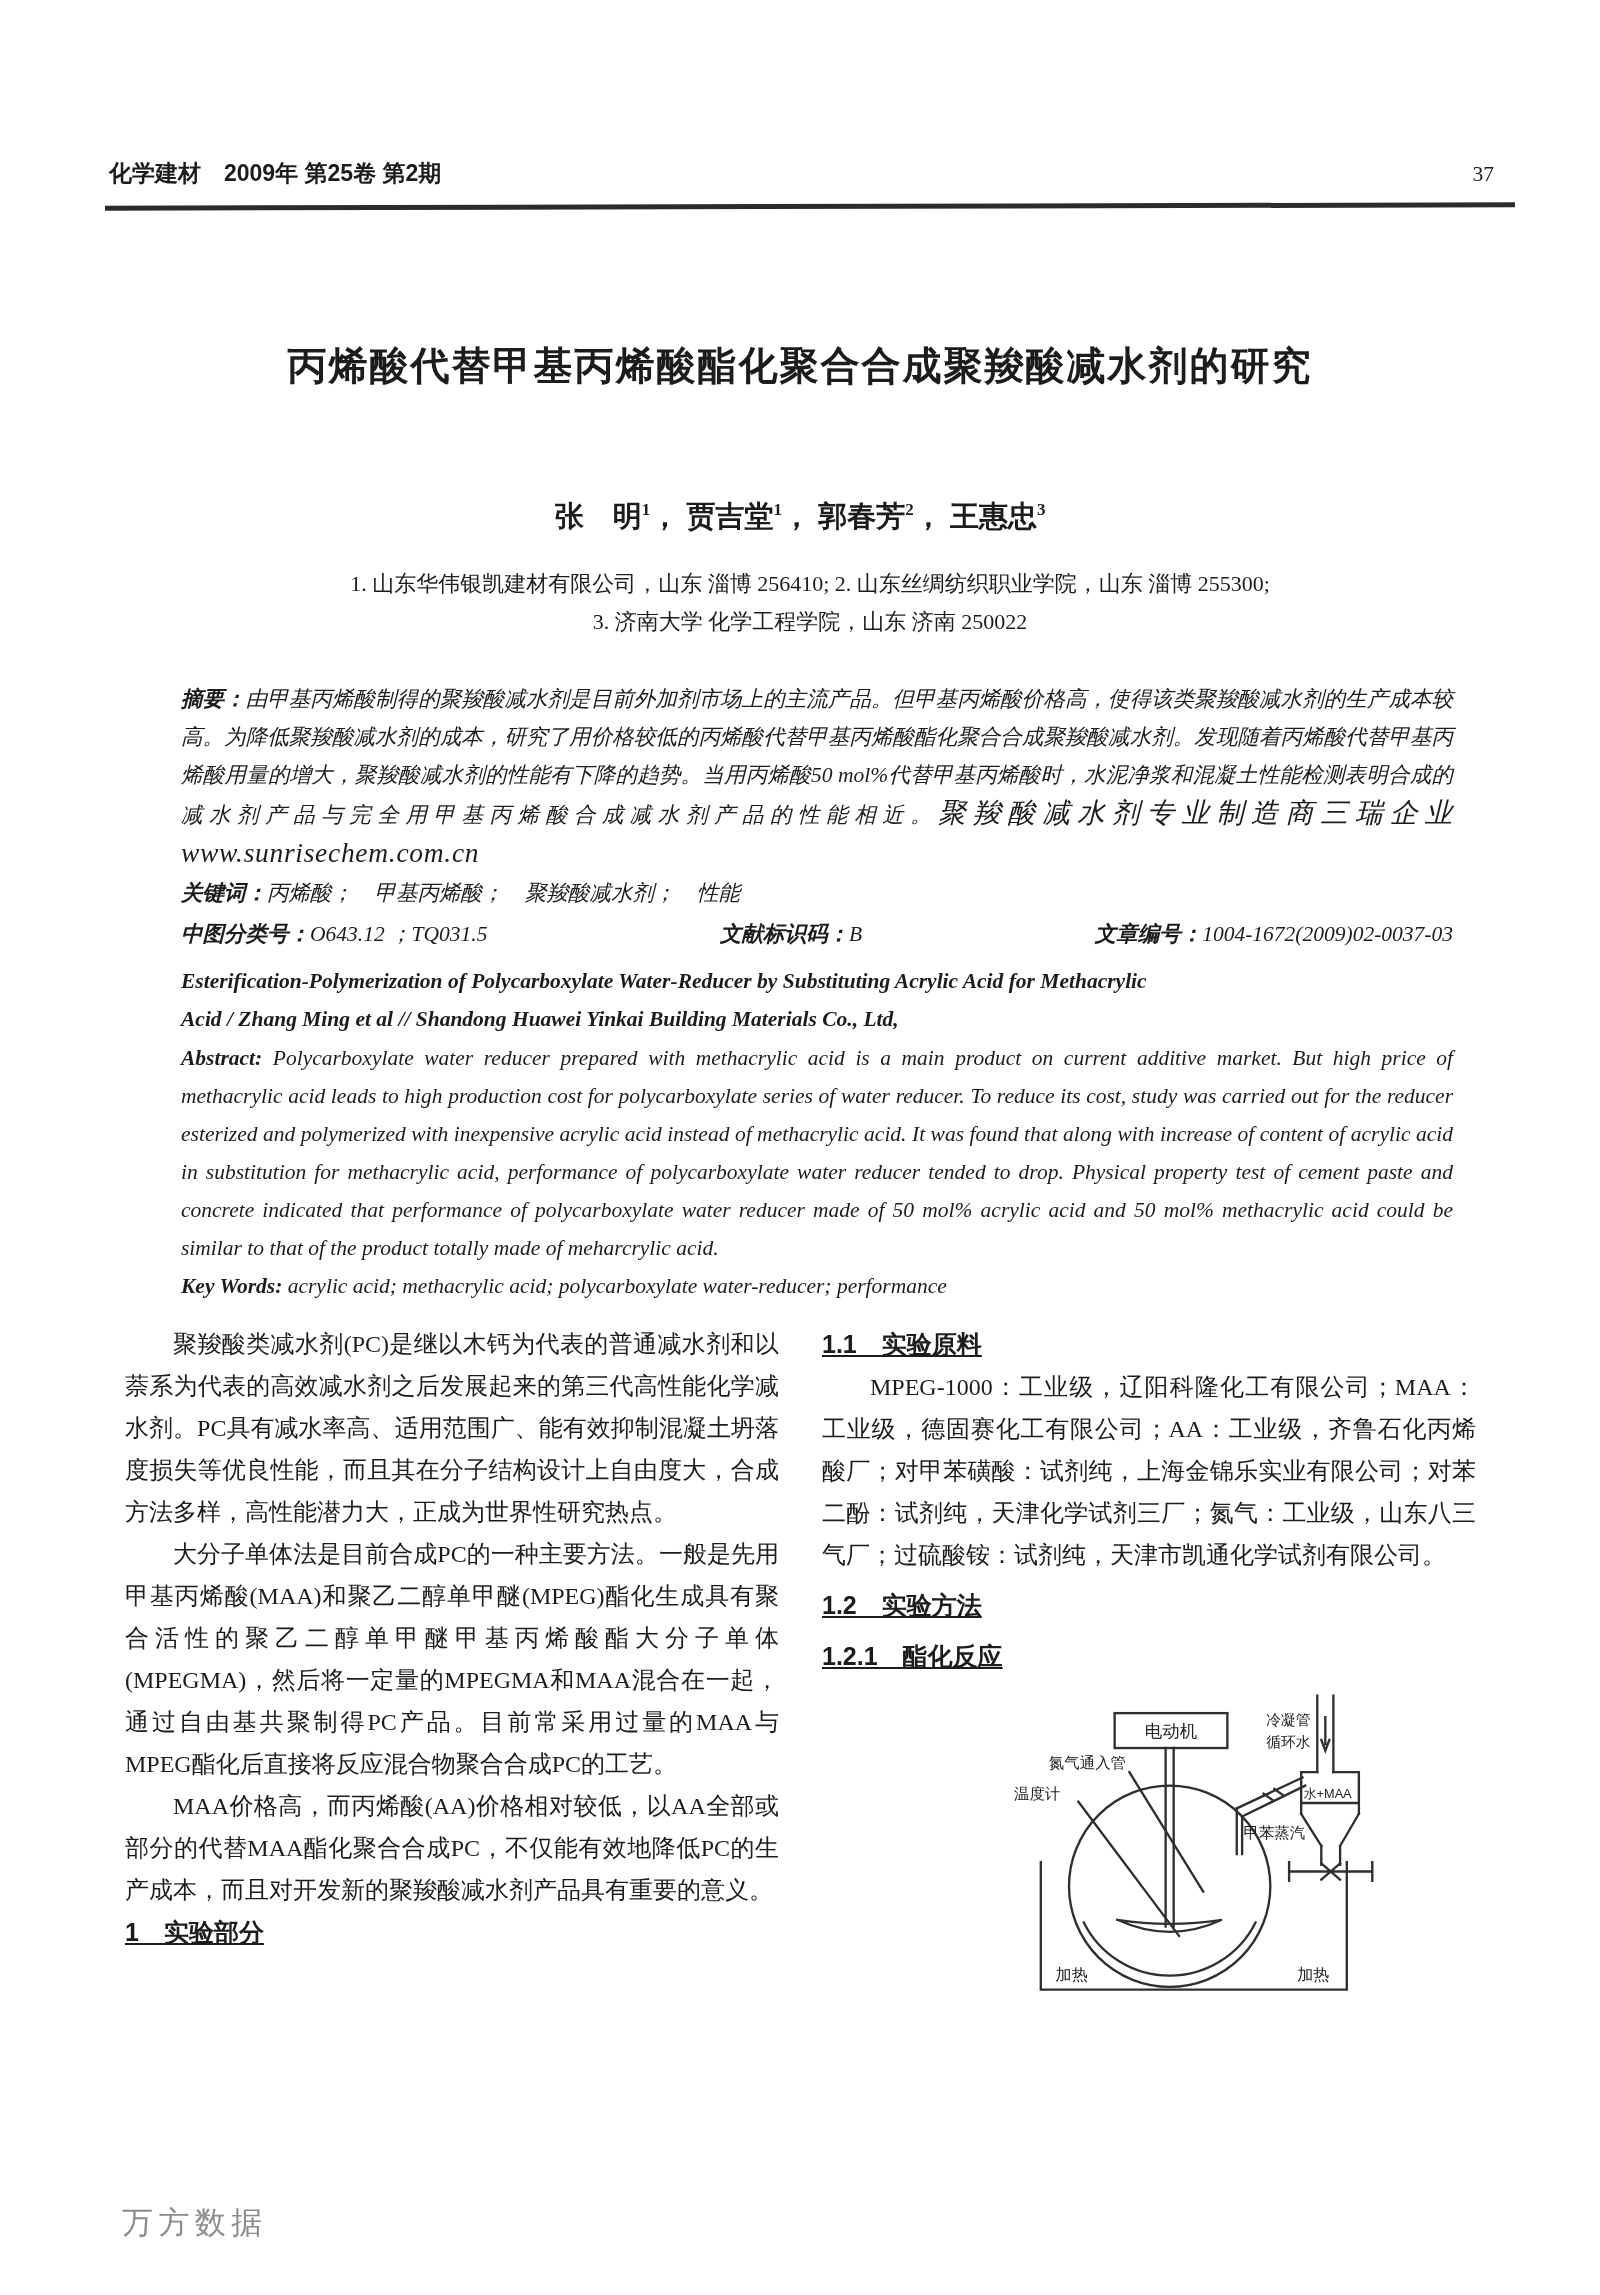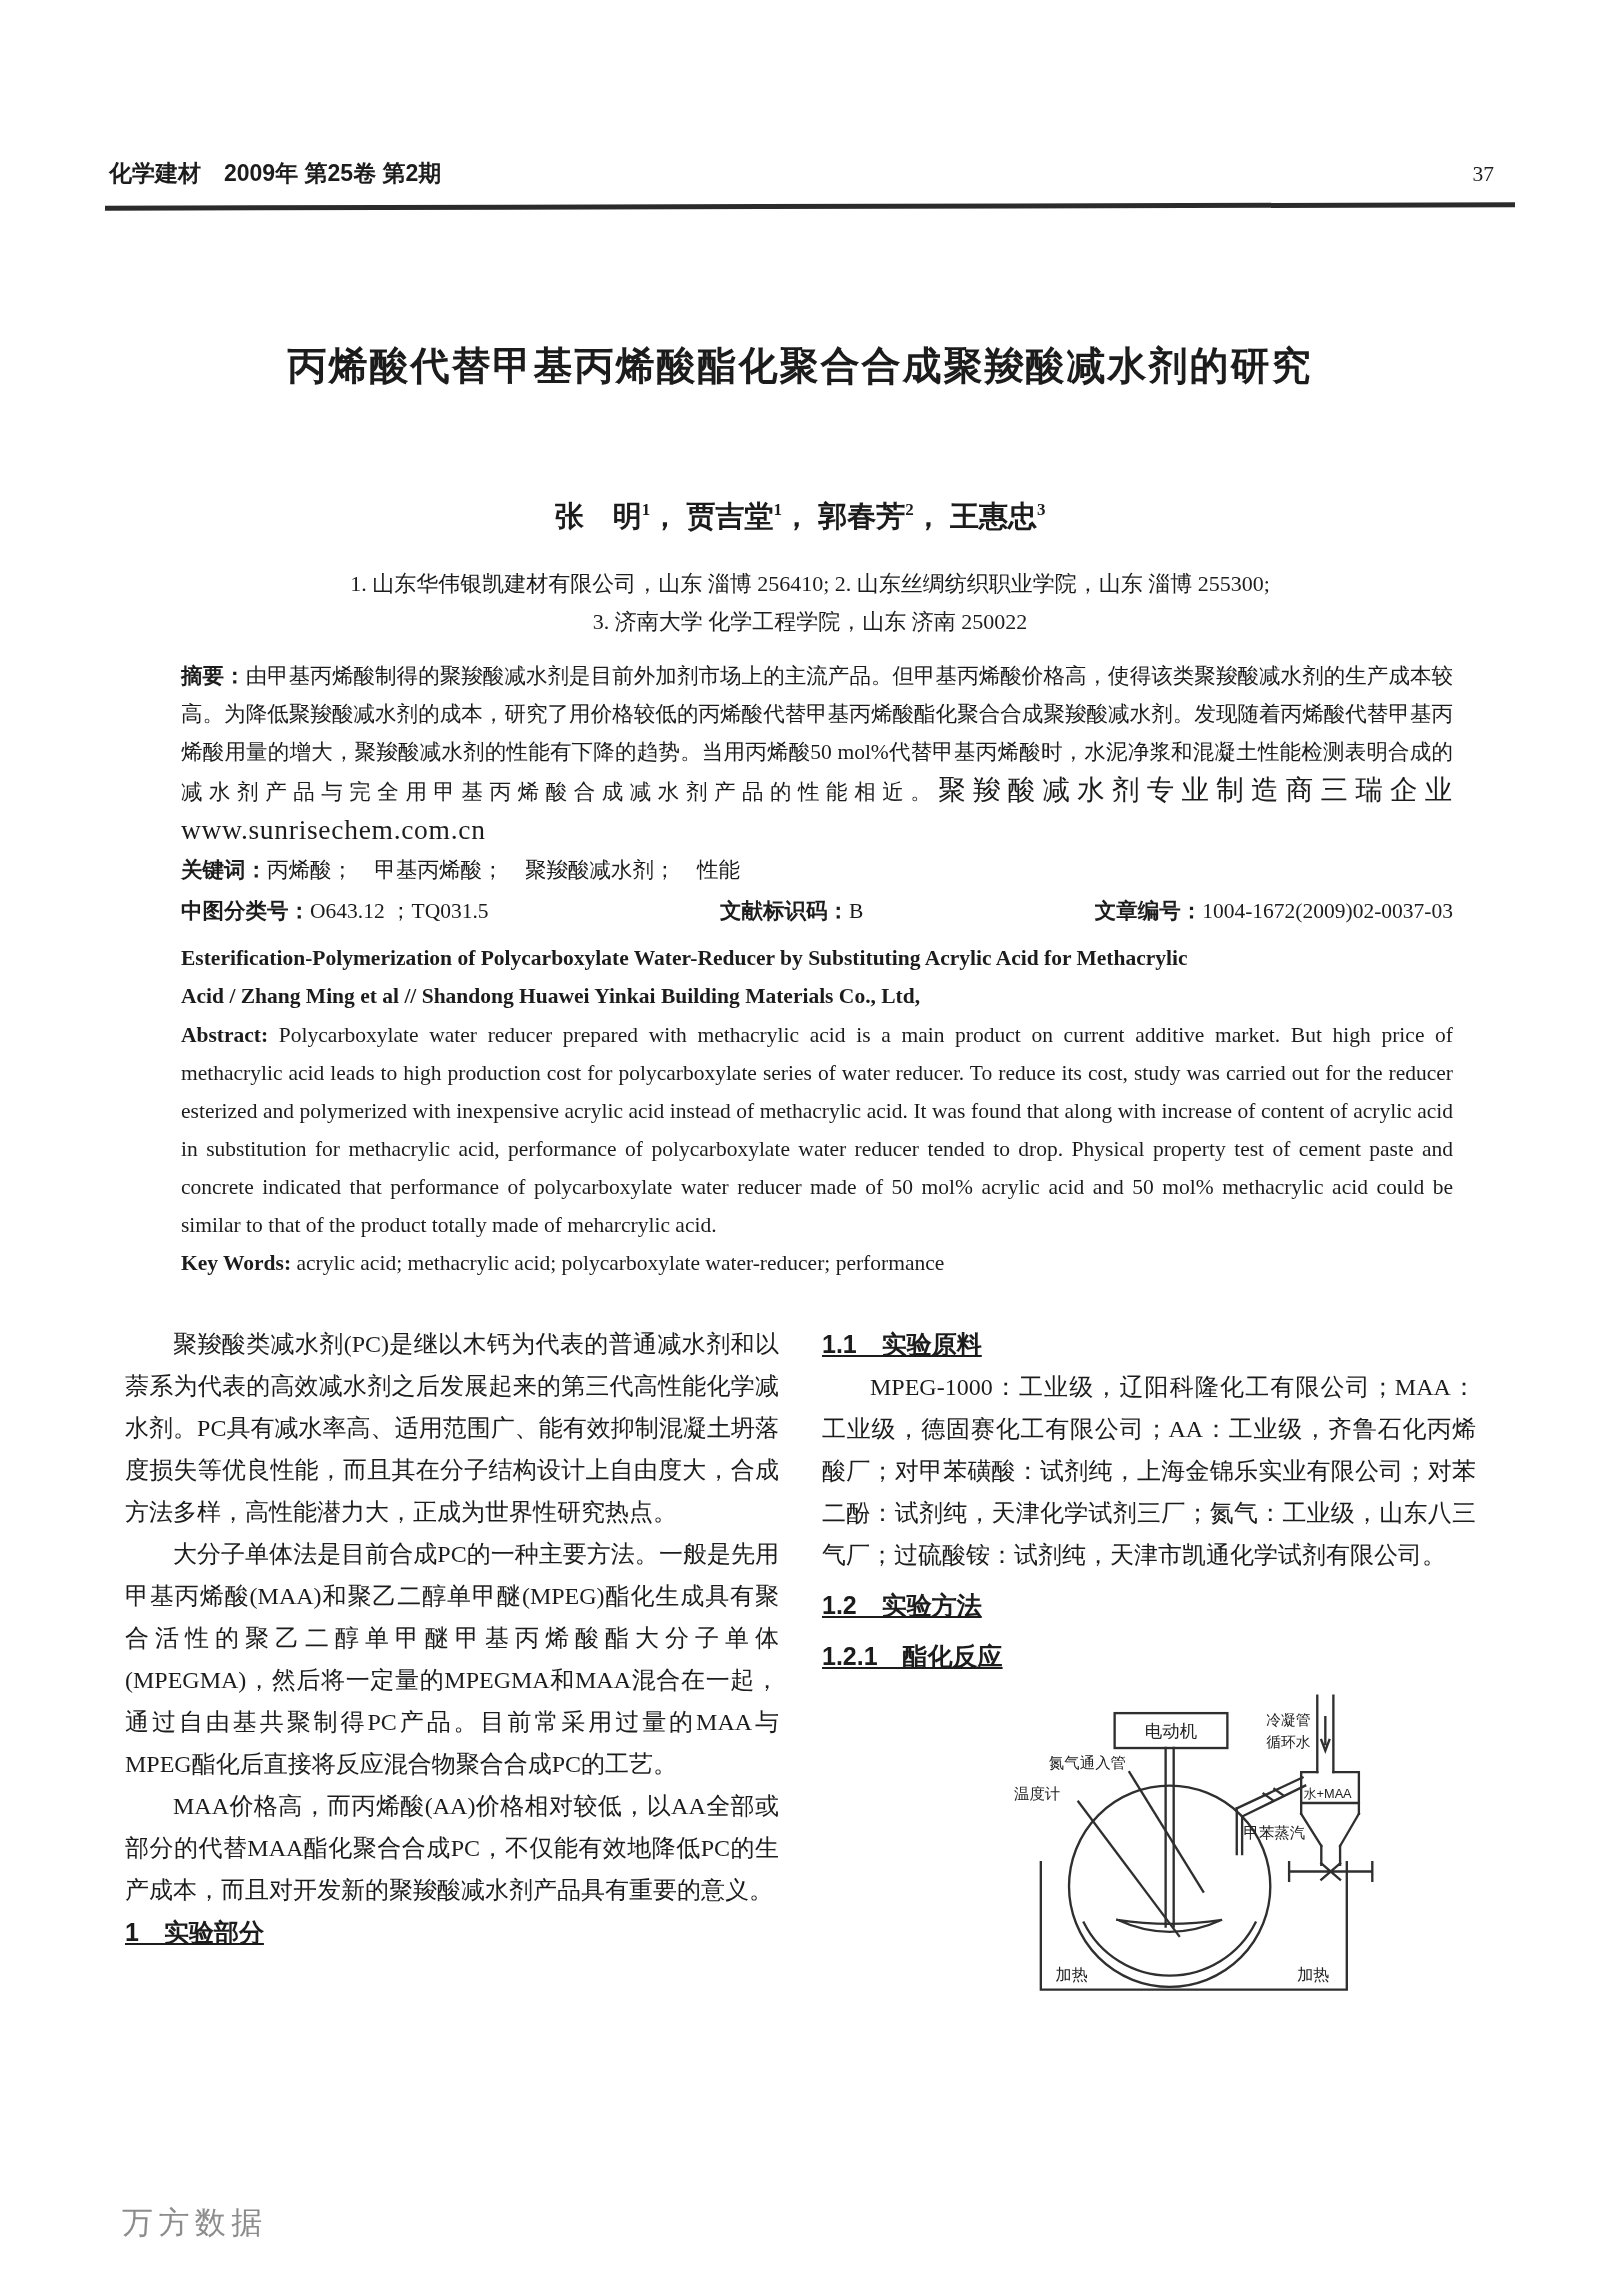--- a/index.html
+++ b/index.html
@@ -36,22 +36,22 @@
     text-align:center;font-size:29px;font-weight:600;
   }
   .authors sup{font-size:17px;}
 
   .affil{
     position:absolute;left:0;right:0;top:565px;
     text-align:center;font-size:22px;line-height:38px;margin-left:20px;
   }
 
   .front{
-    position:absolute;left:181px;width:1272px;top:657px;
-    font-size:21.5px;line-height:38px;text-align:justify;
+    position:absolute;left:181px;width:1272px;top:680px;
+    font-size:21.5px;line-height:38px;text-align:justify;font-style:italic;
   }
   .front .lbl{font-family:"Liberation Sans","DejaVu Sans",sans-serif;font-weight:700;}
   .front .ad{font-size:27.5px;letter-spacing:0.7px;}
   .front .kw{text-align:left;}
   .front .clcrow{display:flex;justify-content:space-between;text-align:left;margin-top:2.7px;}
   .front .entitle{font-weight:700;line-height:38px;text-align:left;margin-top:9.4px;}
   .front .enabs{margin-top:1.3px;}
   .front .enkw{text-align:left;}
   .front .enb{font-weight:700;}
 

